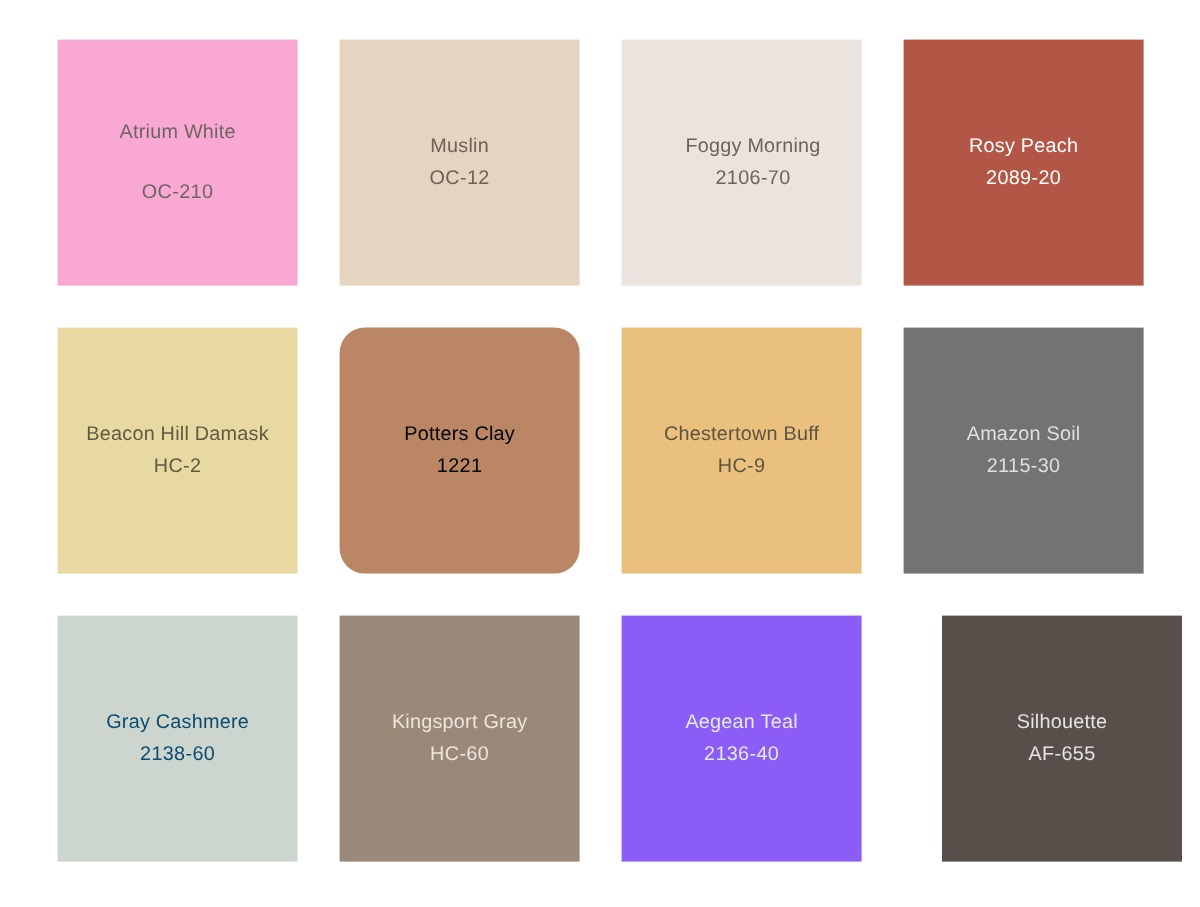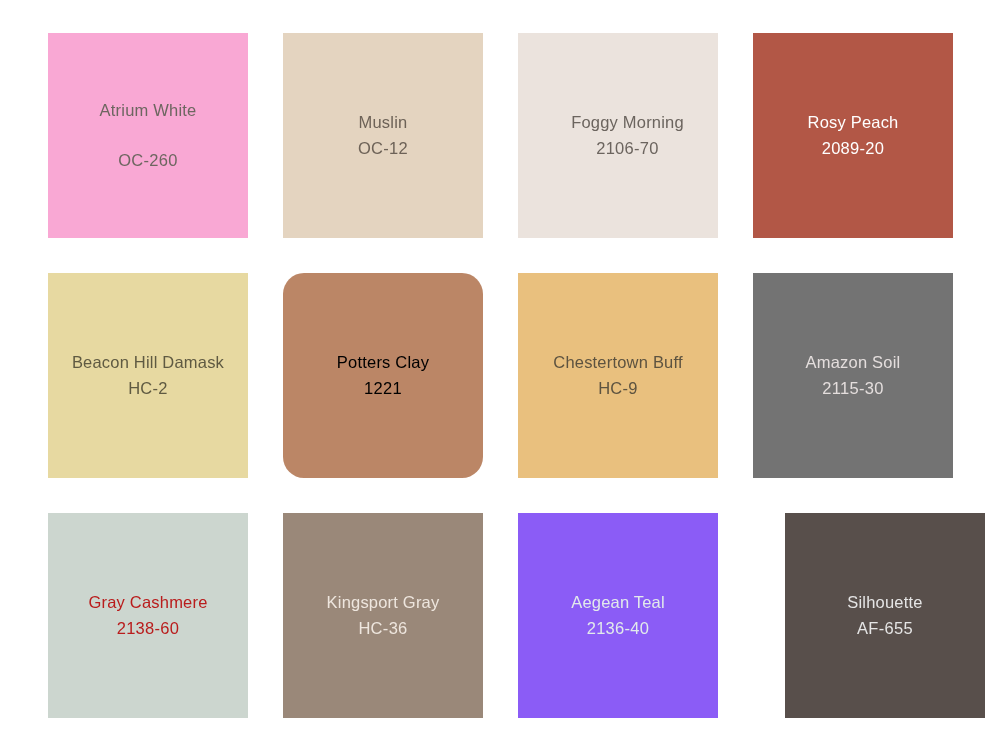--- a/index.html
+++ b/index.html
@@ -52,21 +52,21 @@
     text-align: center;
     white-space: nowrap;
   }
 </style>
 </head>
 <body>
 
 <div id="palette-grid" style="background: rgb(255, 255, 255);">
     <div class="swatch" style="background: #f9a8d4; color: rgb(109, 102, 96); gap: 24px;">
       <div class="swatch-name">Atrium White</div>
-      <div class="swatch-code">OC-260</div>
+      <div class="swatch-code">OC-210</div>
     </div>
     <div class="swatch" style="background: rgb(228, 212, 192); color: rgb(109, 98, 87);">
       <div class="swatch-name">Muslin</div>
       <div class="swatch-code">OC-12</div>
     </div>
     <div class="swatch" style="background: rgb(235, 227, 221); color: rgb(107, 100, 94); padding-left: 19px;">
       <div class="swatch-name">Foggy Morning</div>
       <div class="swatch-code">2106-70</div>
     </div>
     <div class="swatch" style="background: rgb(178, 87, 70); color: #ffffff;">
@@ -82,27 +82,27 @@
       <div class="swatch-code">1221</div>
     </div>
     <div class="swatch" style="background: rgb(233, 192, 126); color: rgb(93, 83, 64);">
       <div class="swatch-name">Chestertown Buff</div>
       <div class="swatch-code">HC-9</div>
     </div>
     <div class="swatch" style="background: #737373; color: rgb(228, 222, 221);">
       <div class="swatch-name">Amazon Soil</div>
       <div class="swatch-code">2115-30</div>
     </div>
-    <div class="swatch" style="background: rgb(204, 214, 207); color: #b91c1c;">
+    <div class="swatch" style="background: rgb(204, 214, 207); color: #0c4a6e;">
       <div class="swatch-name">Gray Cashmere</div>
       <div class="swatch-code">2138-60</div>
     </div>
     <div class="swatch" style="background: rgb(154, 136, 121); color: rgb(238, 230, 222);">
       <div class="swatch-name">Kingsport Gray</div>
-      <div class="swatch-code">HC-36</div>
+      <div class="swatch-code">HC-60</div>
     </div>
     <div class="swatch" style="background: #8b5cf6; color: rgb(226, 234, 235);">
       <div class="swatch-name">Aegean Teal</div>
       <div class="swatch-code">2136-40</div>
     </div>
     <div class="swatch" style="background: rgb(88, 79, 75); color: #e5e5e5; margin-left: 32px;">
       <div class="swatch-name">Silhouette</div>
       <div class="swatch-code">AF-655</div>
     </div>
   </div>

